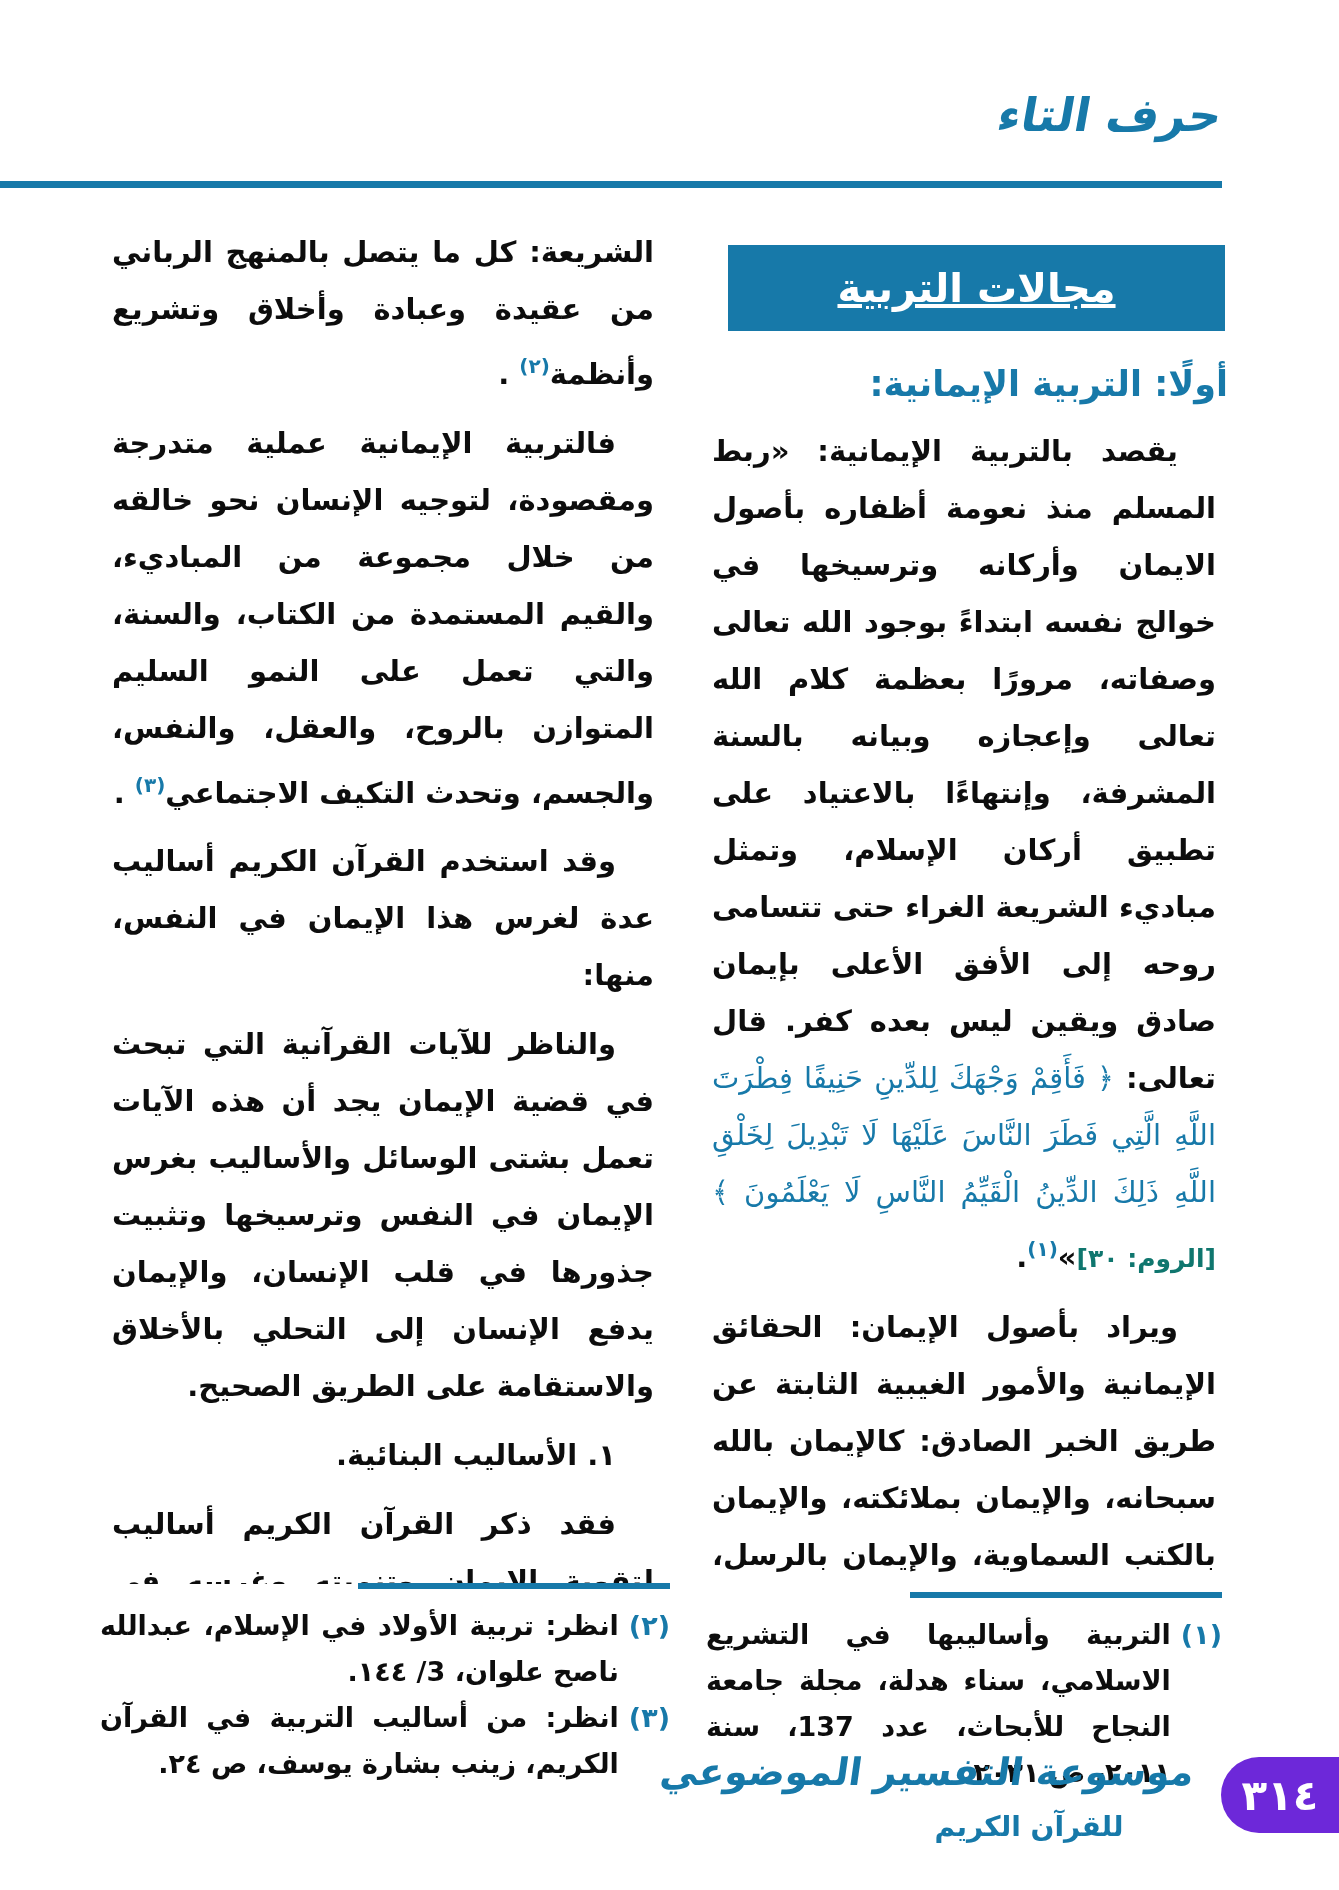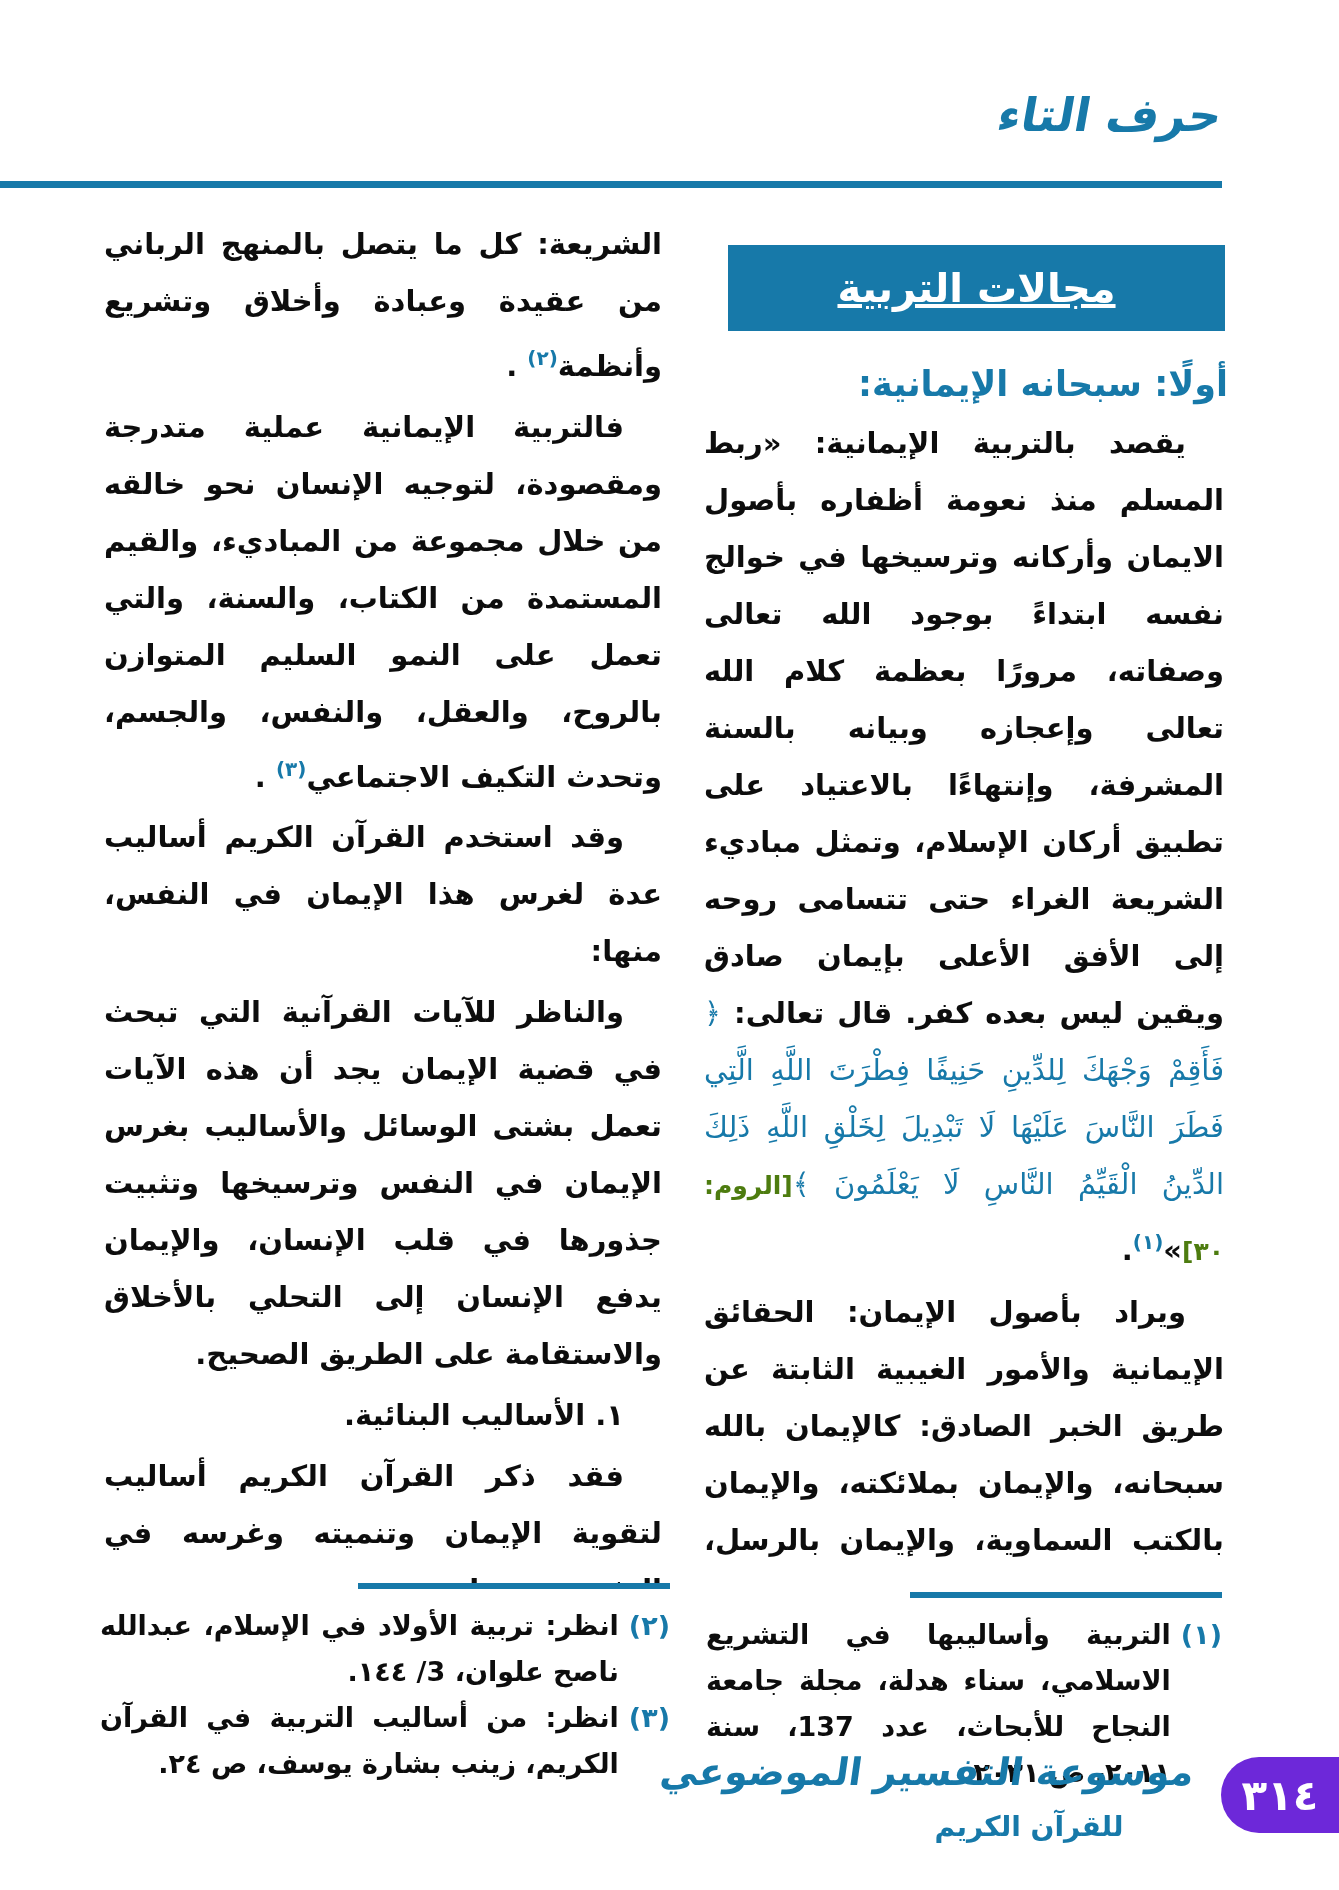--- a/index.html
+++ b/index.html
@@ -68,29 +68,29 @@
   .subheading{
     color:#1779A9;
     font-size:35px;
     font-weight:bold;
     margin-top:26px;
     line-height:54px;
   }
   .body-p{
     font-size:29px;
     line-height:57px;
-    margin:4px;
+    margin:12px;
   }
   .indent{text-indent:38px;}
   .verse{
     color:#1779A9;
     font-weight:400;
   }
   .verse-ref{
-    color:#4d7c0f;
+    color:#0f766e;
     font-size:25px;
     font-weight:700;
   }
   .fn-mark{
     color:#1779A9;
     font-size:20px;
     vertical-align:super;
     font-weight:700;
   }
   
@@ -168,21 +168,21 @@
 <body>
 
 <div class="page">
 
   <div class="chapter-calligraphy">حرف التاء</div>
   <div class="header-rule"></div>
 
   <div class="col col-right">
     <div class="section-box">مجالات التربية</div>
 
-    <div class="subheading">أولًا: سبحانه الإيمانية:</div>
+    <div class="subheading">أولًا: التربية الإيمانية:</div>
 
     <p class="body-p indent"><span>يقصد بالتربية الإيمانية: «ربط المسلم منذ نعومة أظفاره بأصول الايمان وأركانه وترسيخها في خوالج نفسه ابتداءً بوجود الله تعالى وصفاته، مرورًا بعظمة كلام الله تعالى وإعجازه وبيانه بالسنة المشرفة، وإنتهاءًا بالاعتياد على تطبيق أركان الإسلام، وتمثل مباديء الشريعة الغراء حتى تتسامى روحه إلى الأفق الأعلى بإيمان صادق ويقين ليس بعده كفر. قال تعالى: </span><span class="verse">﴿ فَأَقِمْ وَجْهَكَ لِلدِّينِ حَنِيفًا فِطْرَتَ اللَّهِ الَّتِي فَطَرَ النَّاسَ عَلَيْهَا لَا تَبْدِيلَ لِخَلْقِ اللَّهِ ذَلِكَ الدِّينُ الْقَيِّمُ النَّاسِ لَا يَعْلَمُونَ ﴾</span><span class="verse-ref">[الروم: ٣٠]</span><span>»</span><span class="fn-mark">(١)</span><span>.</span></p>
 
     <p class="body-p indent"><span>ويراد بأصول الإيمان: الحقائق الإيمانية والأمور الغيبية الثابتة عن طريق الخبر الصادق: كالإيمان بالله سبحانه، والإيمان بملائكته، والإيمان بالكتب السماوية، والإيمان بالرسل، والبعث والحساب والجنة والنار وسائر المغيبات. وأركان الإسلام هي: كل العبادات البدنية والمالية، وهي: الصلاة، والصوم، والزكاة، والحج من استطاع إليه سبيلا. ونعني بمبادىء</span></p>
   </div>
 
   <div class="col col-left">
     <p class="body-p"><span>الشريعة: كل ما يتصل بالمنهج الرباني من عقيدة وعبادة وأخلاق وتشريع وأنظمة</span><span class="fn-mark">(٢)</span><span> .</span></p>
 
     <p class="body-p indent"><span>فالتربية الإيمانية عملية متدرجة ومقصودة، لتوجيه الإنسان نحو خالقه من خلال مجموعة من المباديء، والقيم المستمدة من الكتاب، والسنة، والتي تعمل على النمو السليم المتوازن بالروح، والعقل، والنفس، والجسم، وتحدث التكيف الاجتماعي</span><span class="fn-mark">(٣)</span><span> .</span></p>

